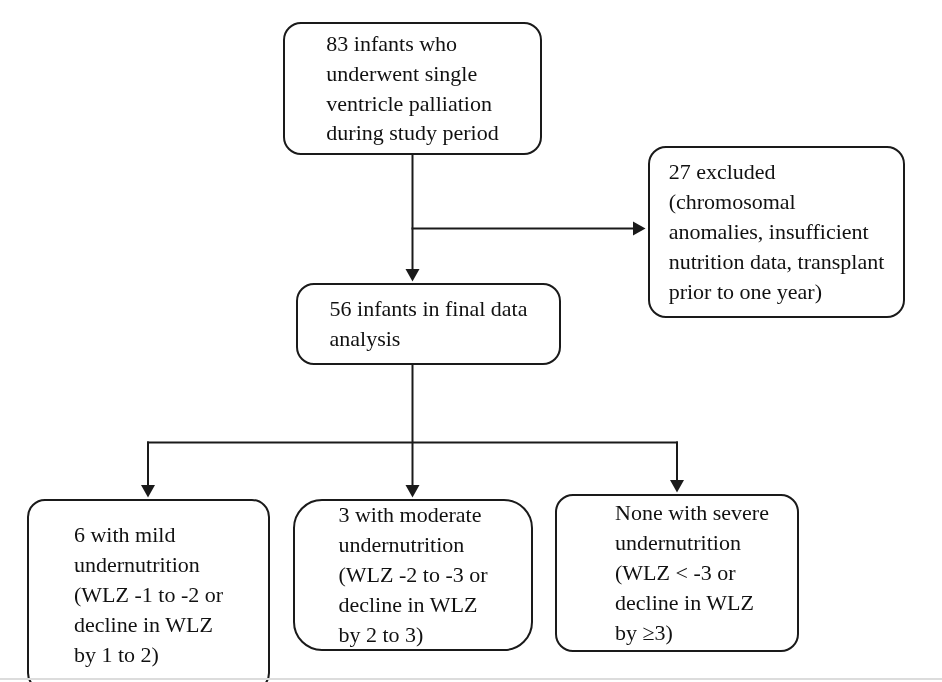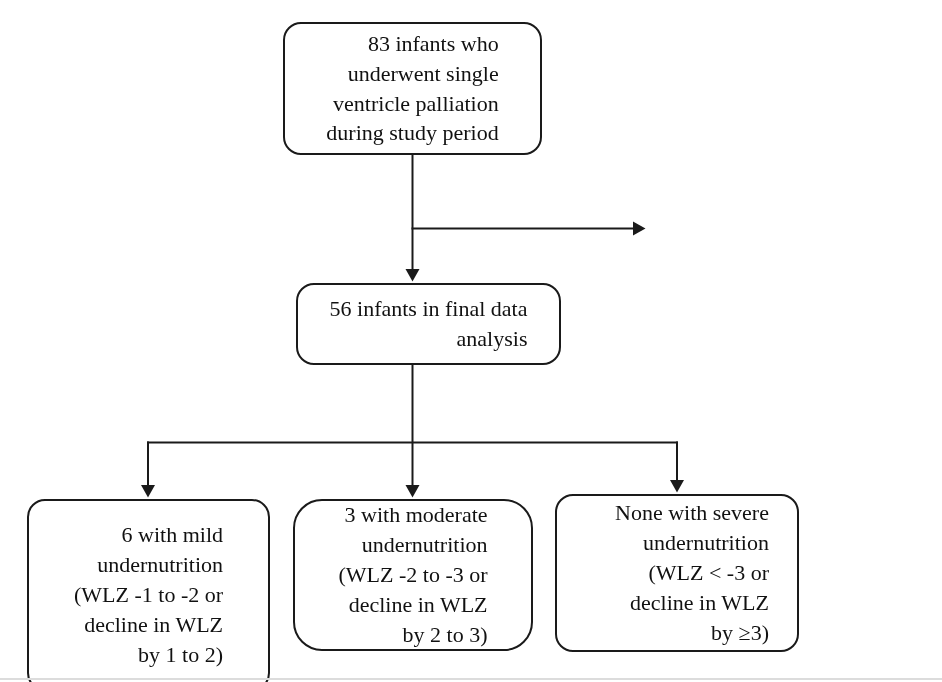--- a/index.html
+++ b/index.html
@@ -25,21 +25,21 @@
   }
   .node {
     position: absolute;
     box-sizing: border-box;
     border: 2px solid #1a1a1a;
     border-radius: 18px;
     background: #ffffff;
     display: flex;
     align-items: center;
     justify-content: center;
-    text-align: right;
+    text-align: left;
     white-space: pre-line;
     font-size: 22px;
     line-height: 1.36;
     color: #111111;
   }
   .node-top      { left: 283px; top: 22px;  width: 259px; height: 133px; }
   .node-excluded { left: 648px; top: 146px; width: 257px; height: 172px; }
   .node-analysis { left: 280px; top: 283px; width: 265px; height: 82px; margin-left: 16px; }
   .node-mild     { left: 27px;  top: 499px; width: 243px; height: 192px; }
   .node-moderate { left: 293px; top: 499px; width: 240px; height: 152px; border-radius: 29px; }
@@ -87,20 +87,25 @@
       <line x1="677" y1="441.5" x2="677" y2="481" stroke="#1a1a1a" stroke-width="2"></line>
       <polygon points="670,480 684,480 677,492.5" fill="#1a1a1a"></polygon>
     </g>
   </svg>
 
   <div class="node node-top">83 infants who
 underwent single
 ventricle palliation
 during study period</div>
 
+  <div class="node node-excluded">27 excluded
+(chromosomal
+anomalies, insufficient
+nutrition data, transplant
+prior to one year)</div>
 
   <div class="node node-analysis">56 infants in final data
 analysis</div>
 
   <div class="node node-mild">6 with mild
 undernutrition
 (WLZ -1 to -2 or
 decline in WLZ
 by 1 to 2)</div>
 

